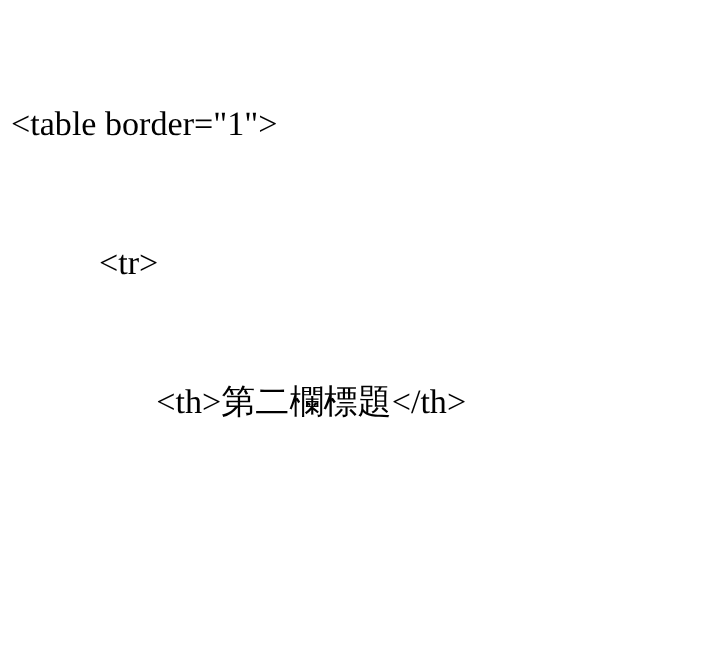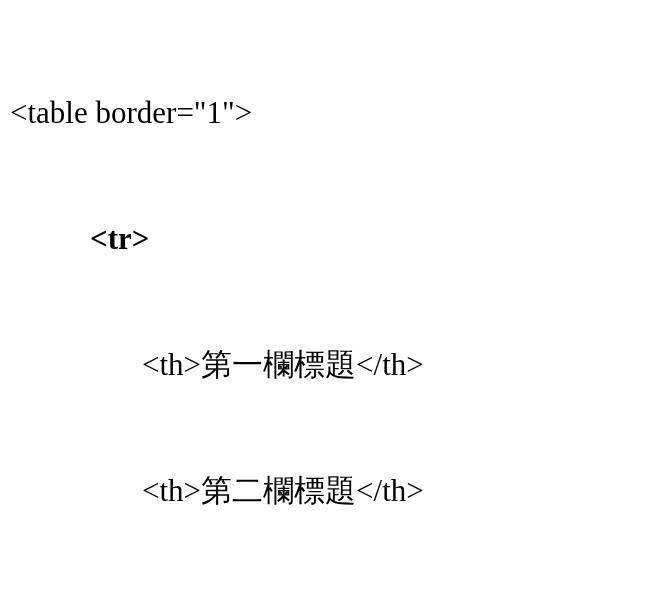--- a/index.html
+++ b/index.html
@@ -18,30 +18,29 @@
       font-size: 31px;
       line-height: 42px;
       color: #000000;
       white-space: pre;
     }
     .code-line {
       display: block;
     }
     .ind-0 { padding-left: 0; }
     .ind-1 { padding-left: 52px; }
-    .ind-2 { padding-left: 80px; font-weight: bold; }
+    .ind-2 { padding-left: 80px; }
     .ind-3 { padding-left: 132px; }
   </style>
 </head>
 <body>
 
 <div class="code-block">
   <span class="code-line ind-0">&lt;table border="1"&gt;</span>
   <span class="code-line ind-2">&lt;tr&gt;</span>
-  <span class="code-line ind-3">&lt;th&gt;第一欄標題&lt;/th&gt;</span>
   <span class="code-line ind-3">&lt;th&gt;第二欄標題&lt;/th&gt;</span>
   
   
   
   
   
   
   
   
   

